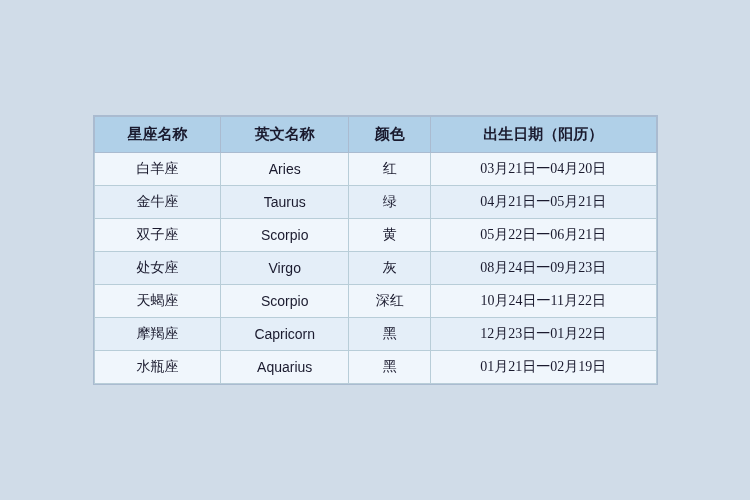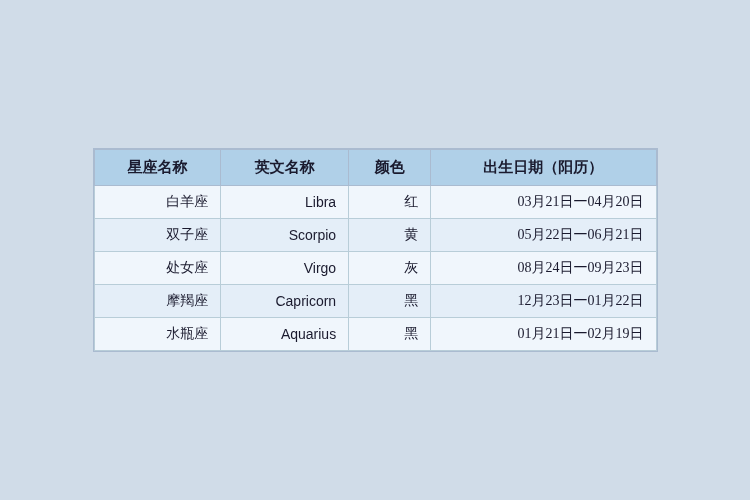--- a/index.html
+++ b/index.html
@@ -46,21 +46,21 @@
       background-color: #f0f6fc;
     }
 
     tbody tr:nth-child(even) {
       background-color: #e4eef8;
     }
 
     tbody td {
       border: 1px solid #b8cdd8;
       padding: 7px 12px;
-      text-align: right;
+      text-align: center;
       font-size: 14px;
       color: #1a1a2e;
     }
 
     tbody td.english {
       font-family: Arial, sans-serif;
       font-size: 14px;
     }
   </style>
 </head>
@@ -72,35 +72,47 @@
       <tr>
         <th>星座名称</th>
         <th>英文名称</th>
         <th>颜色</th>
         <th>出生日期（阳历）</th>
       </tr>
     </thead>
     <tbody>
     <tr>
           <td>白羊座</td>
-          <td class="english">Libra</td>
+          <td class="english">Aries</td>
           <td>红</td>
           <td>03月21日一04月20日</td>
+        </tr>
+        <tr>
+          <td>金牛座</td>
+          <td class="english">Taurus</td>
+          <td>绿</td>
+          <td>04月21日一05月21日</td>
         </tr>
         <tr>
           <td>双子座</td>
           <td class="english">Scorpio</td>
           <td>黄</td>
           <td>05月22日一06月21日</td>
         </tr>
         <tr>
           <td>处女座</td>
           <td class="english">Virgo</td>
           <td>灰</td>
           <td>08月24日一09月23日</td>
+        </tr>
+        <tr>
+          <td>天蝎座</td>
+          <td class="english">Scorpio</td>
+          <td>深红</td>
+          <td>10月24日一11月22日</td>
         </tr>
         <tr>
           <td>摩羯座</td>
           <td class="english">Capricorn</td>
           <td>黑</td>
           <td>12月23日一01月22日</td>
         </tr>
         <tr>
           <td>水瓶座</td>
           <td class="english">Aquarius</td>

